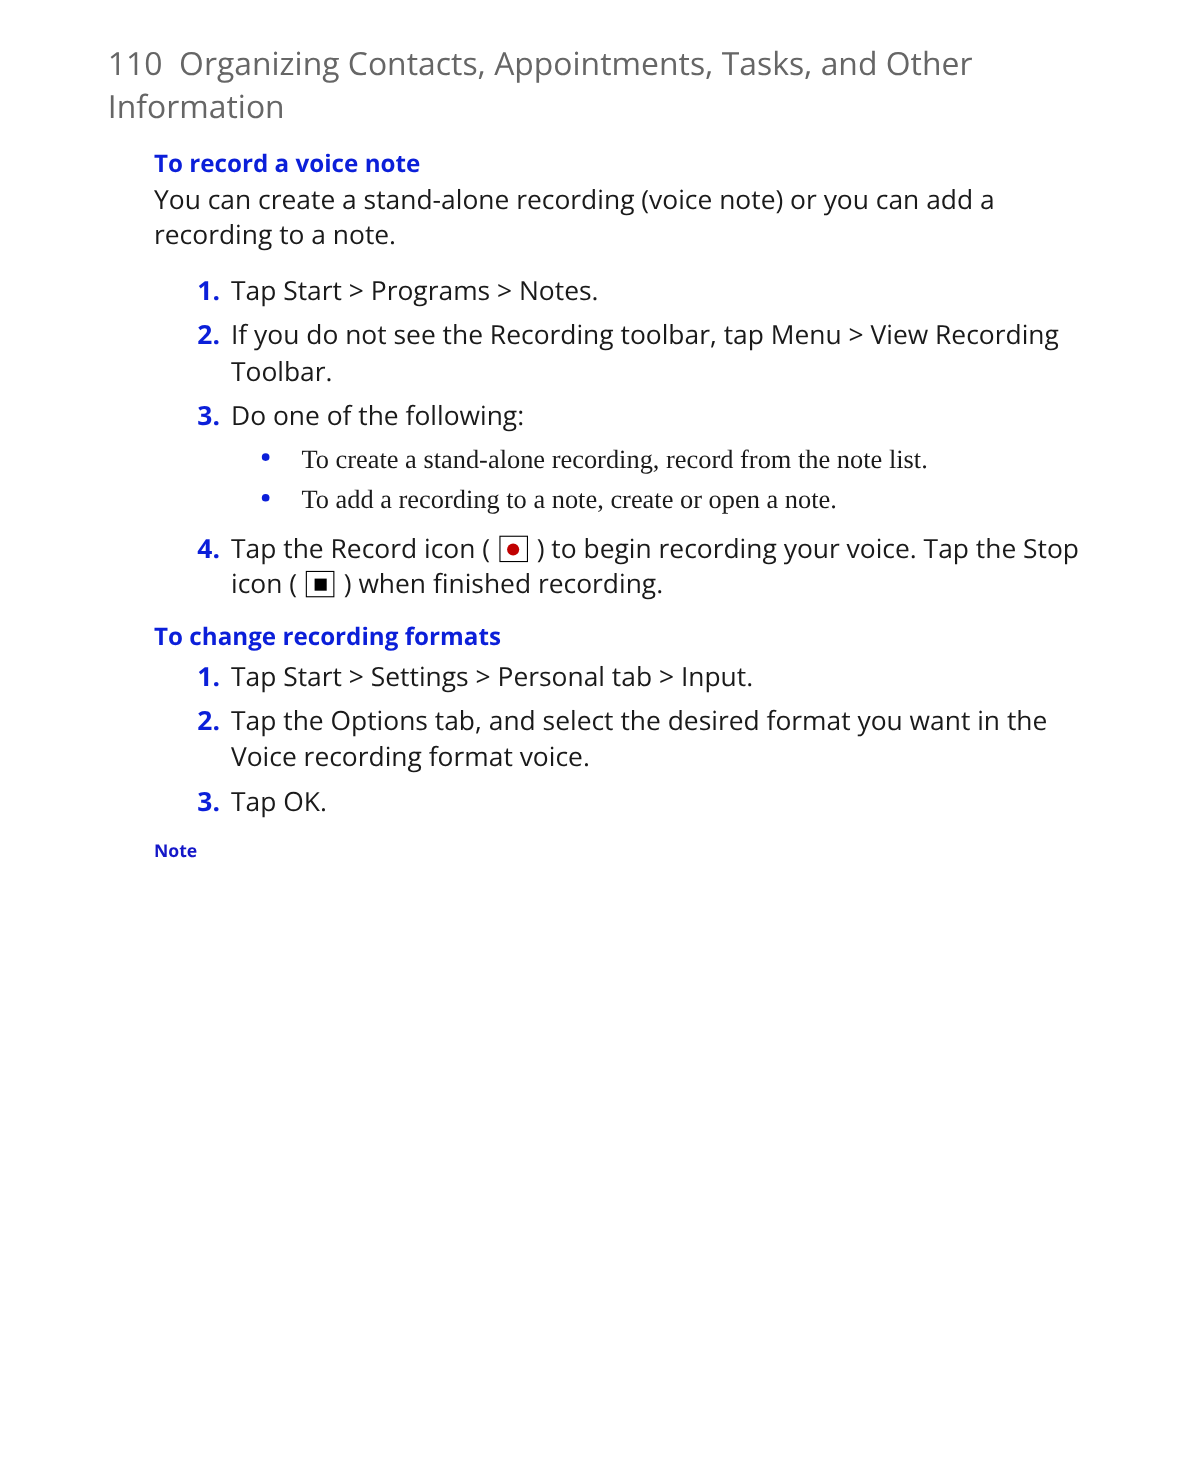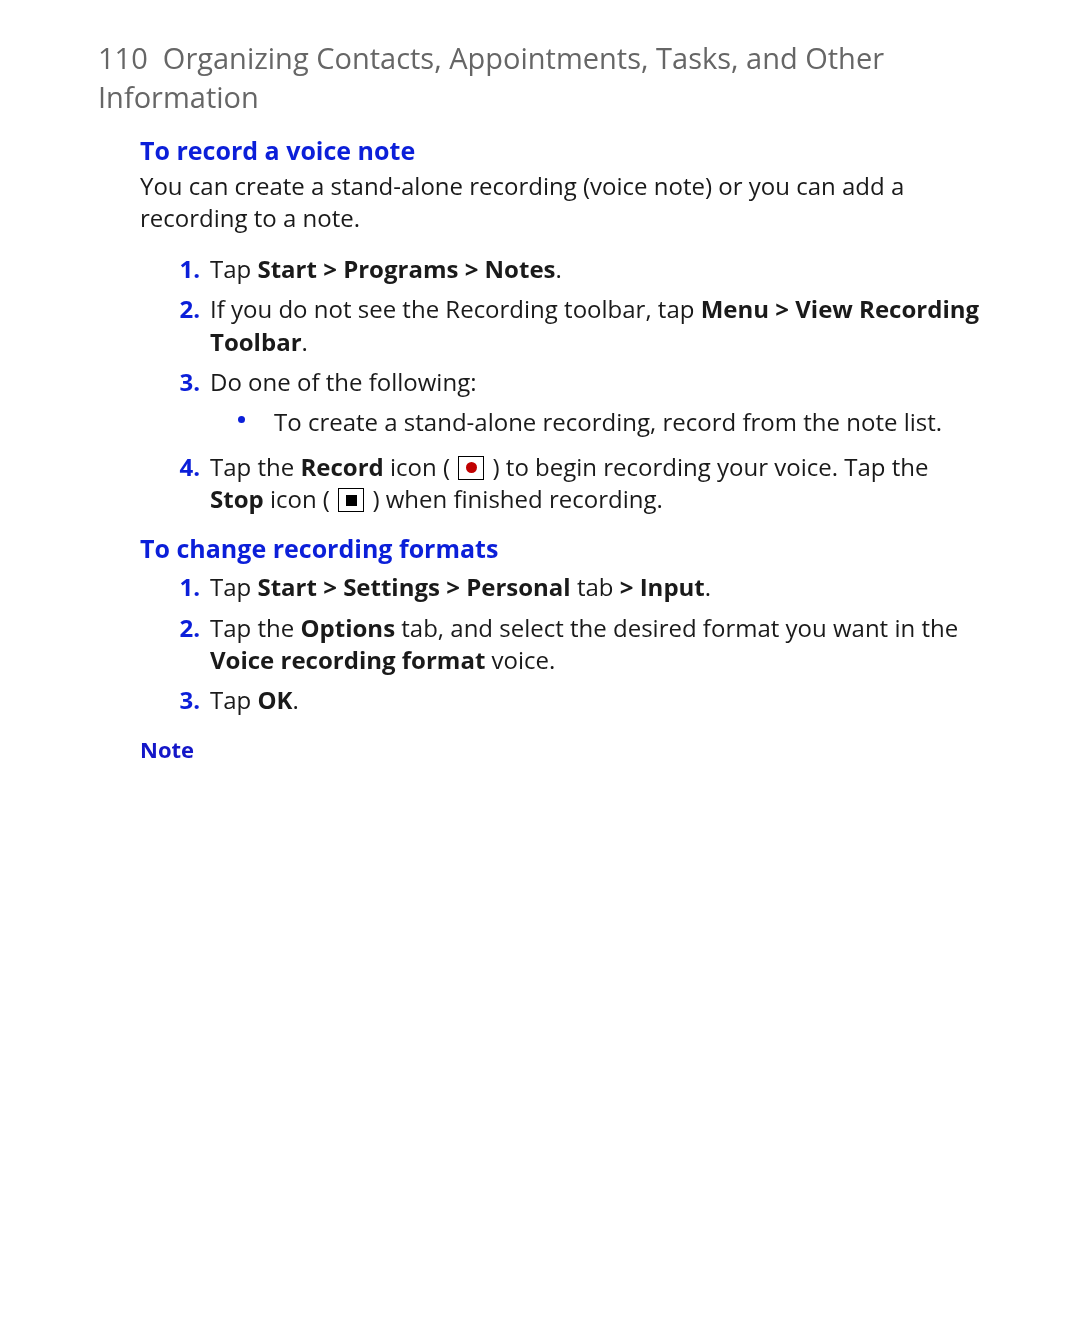--- a/index.html
+++ b/index.html
@@ -20,21 +20,21 @@
     color: #666666;
     font-size: 29px;
     margin-bottom: 18px;
   }
   .content {
     padding-left: 42px;
   }
   .section-heading {
     color: #0b1fd9;
     font-weight: 700;
-    font-size: 25px;
+    font-size: 22px;
     margin: 12px 0 2px 0;
   }
   .intro {
     margin: 2px 0 14px 0;
   }
   ol.steps {
     list-style: none;
     margin: 0 0 10px 0;
     padding: 0 0 0 30px;
   }
@@ -48,35 +48,36 @@
     top: 4px;
     width: 30px;
     text-align: right;
     color: #0b1fd9;
     font-weight: 700;
   }
   ul.sub {
     list-style: none;
     margin: 6px 0 2px 0;
     padding: 0 0 0 28px;
+    font-family: Liberation Serif, serif;
   }
   ul.sub > li {
     position: relative;
     padding: 2px 0 2px 36px;
   }
   ul.sub > li > .dot {
     position: absolute;
     left: 0;
     top: 12px;
     width: 7px;
     height: 7px;
     border-radius: 50%;
     background: #0b1fd9;
   }
-  .bold { font-weight: 700; }
+  .bold { font-weight: 400; }
   .icon-box {
     display: inline-block;
     vertical-align: -4px;
     border: 1.5px solid #000;
     width: 24px;
     height: 22px;
     position: relative;
     margin: 0 2px;
     background: #fff;
   }
@@ -94,21 +95,21 @@
     position: absolute;
     left: 50%; top: 50%;
     width: 11px; height: 11px;
     margin: -5.5px 0 0 -5.5px;
     background: #000;
   }
   .note-block {
     display: flex;
     margin-top: 14px;
     color: #1417c8;
-    font-size: 22px;
+    font-size: 16px;
     line-height: 1.3;
   }
   .note-label {
     font-weight: 700;
     width: 92px;
     flex: 0 0 auto;
   }
   .note-body {
     flex: 1 1 auto;
     padding-right: 10px;
@@ -135,20 +136,21 @@
       </li>
       <li>
         <span class="num">2.</span>
         <span>If you do not see the Recording toolbar, tap </span><span class="bold">Menu &gt; View Recording Toolbar</span><span>.</span>
       </li>
       <li>
         <span class="num">3.</span>
         <span>Do one of the following:</span>
         <ul class="sub">
           <li><span class="dot"></span><span>To create a stand-alone recording, record from the note list.</span></li>
+          <li><span class="dot"></span><span>To add a recording to a note, create or open a note.</span></li>
         </ul>
       </li>
       <li>
         <span class="num">4.</span>
         <span>Tap the </span><span class="bold">Record</span><span> icon ( </span><span class="icon-box record"></span><span> ) to begin recording your voice. Tap the </span><span class="bold">Stop</span><span> icon ( </span><span class="icon-box stop"></span><span> ) when finished recording.</span>
       </li>
     </ol>
 
     <div class="section-heading">To change recording formats</div>
     <ol class="steps">

